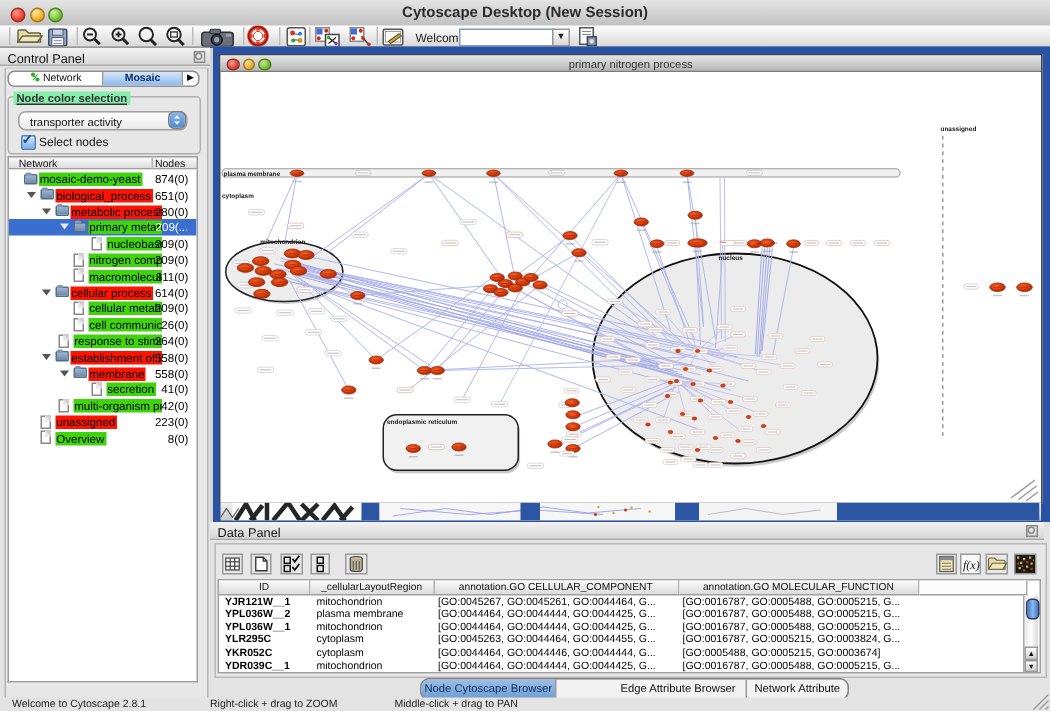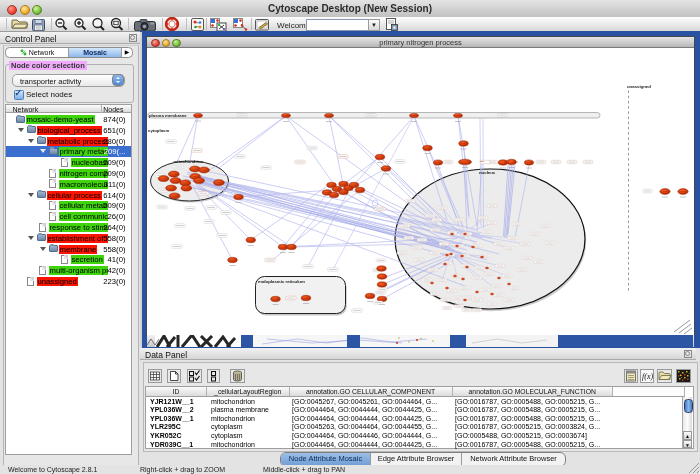--- a/index.html
+++ b/index.html
@@ -20,21 +20,21 @@
   #cphead{left:0;top:0;width:140px;height:12px;background:linear-gradient(#f2f2f2,#d8d8d8);border-bottom:1px solid #aaa;box-sizing:border-box;}
   #cphead span{position:absolute;left:5px;top:2px;font-size:8.5px;color:#111;}
   #cpborder{left:2.5px;top:13px;width:134px;height:446px;border:1px solid #b4b4b4;border-top:1px solid #cfcfcf;background:#e7e7e7;}
   
   #tabs{left:5px;top:15px;width:126px;height:9px;border:1px solid #8e8e8e;border-radius:4.5px;background:#fff;overflow:hidden;display:flex;}
   #tabnet{width:62px;height:9px;font-size:7px;color:#111;text-align:center;line-height:9px;}
   #tabmosaic{width:52px;height:9px;background:linear-gradient(#d4e6fa,#8db9ec);border-left:1px solid #9a9a9a;border-right:1px solid #9a9a9a;font-size:7px;font-weight:bold;color:#0c2f66;text-align:center;line-height:9px;}
   #tabarr{flex:1;font-size:6px;text-align:center;line-height:9px;color:#000;}
   
   #grpbox{left:4.5px;top:32px;width:127px;height:37px;border:1px solid #b0b0b0;border-radius:3px;}
-  #grplbl{left:9px;top:28.5px;font-size:7.5px;font-weight:bold;color:#333;background:#f0abfc;padding:0 2px;}
+  #grplbl{left:9px;top:28.5px;font-size:7.5px;font-weight:bold;color:#333;background:#86efac;padding:0 2px;text-decoration:underline;}
   #combo{left:12px;top:42px;width:111px;height:11px;background:linear-gradient(#fff,#e9e9e9);border:1px solid #9f9f9f;border-radius:5px;}
   #combo span{position:absolute;left:7px;top:1.5px;font-size:7.5px;color:#111;}
   #combobtn{left:111.5px;top:41.5px;width:12px;height:12px;background:linear-gradient(#8cb8ee,#4f8ad8);border:1px solid #7f7f7f;border-radius:4px;box-sizing:border-box;}
   #combobtn:before,#combobtn:after{content:"";position:absolute;left:3.5px;border-left:2.5px solid transparent;border-right:2.5px solid transparent;}
   #combobtn:before{top:2px;border-bottom:2.5px solid #fff;}
   #combobtn:after{bottom:2px;border-top:2.5px solid #fff;}
   #chk{left:13.5px;top:58px;width:8px;height:8px;background:linear-gradient(#cfe4fa,#7fb0e8);border:1px solid #4d7fb8;border-radius:1.5px;}
   #chk span{position:absolute;left:0px;top:-3px;color:#1a4a8a;font-size:9px;font-weight:bold;}
   #chklbl{left:26px;top:58px;font-size:8px;color:#111;}
   
@@ -72,21 +72,21 @@
   .dtr{position:absolute;height:8.6px;font-size:7px;line-height:8.6px;color:#000;white-space:nowrap;overflow:hidden;}
   .cid{font-weight:bold;}
   
   #vsb{position:absolute;right:1px;top:10px;width:9px;height:51px;background:linear-gradient(90deg,#e8e8e8,#fdfdfd,#d8d8d8);border-left:1px solid #aaa;}
   #vsbthumb{position:absolute;left:0.5px;top:2px;width:7px;height:12px;border-radius:3.5px;background:linear-gradient(90deg,#3e7cc4,#8ab8e8,#3e7cc4);border:0.5px solid #336;} 
   .sbtn{position:absolute;left:0;width:9px;height:8.5px;background:linear-gradient(#fcfcfc,#d0d0d0);border:1px solid #999;box-sizing:border-box;font-size:5px;text-align:center;line-height:8px;color:#111;}
   
   #btabs{left:280px;top:452px;width:284px;height:12.5px;display:flex;border:1px solid #7f7f7f;border-radius:6px;overflow:hidden;background:#f2f2f2;}
   #btabs div{font-size:7.5px;line-height:12px;text-align:center;color:#111;}
   #bt1{width:89px;background:linear-gradient(#9dbfe8,#6d9cd4);color:#0d2c55 !important;font-weight:normal;}
-  #bt2{width:90px;border-left:1px solid #9a9a9a;border-right:1px solid #9a9a9a;}
+  #bt2{width:90px;border-left:1px solid #9a9a9a;border-right:1px solid #9a9a9a;padding-left:36px;}
   #bt3{flex:1;}
   
   #statusbar{left:0;top:465px;width:700px;height:9px;background:#e3e3e3;font-size:7px;color:#222;}
   #statusbar span{position:absolute;top:1px;}
 </style>
 </head>
 <body>
 
 <div class="abs" id="titlebar">
   <div class="tl" style="left:7px;background:radial-gradient(circle at 35% 30%,#ff9a8a,#ee4434 60%,#b02015);border:0.5px solid #a03326;"></div>
@@ -312,20 +312,25 @@
       </div>
 <div class="trow green" style="top:152.2px;">
         <span class="file" style="left:33px"></span>
         <span class="lab" style="left:43px;max-width:57px">multi-organism pro</span>
         <span class="num" style="">42(0)</span>
       </div>
 <div class="trow red" style="top:163.0px;">
         <span class="file" style="left:21px"></span>
         <span class="lab" style="left:31px;max-width:69px">unassigned</span>
         <span class="num" style="">223(0)</span>
+      </div>
+<div class="trow green" style="top:173.8px;">
+        <span class="file" style="left:21px"></span>
+        <span class="lab" style="left:31px;max-width:69px">Overview</span>
+        <span class="num" style="">8(0)</span>
       </div>
 </div>
 </div>
 
 <div class="abs" id="desktop">
     <div class="abs" style="left:0;top:1px;width:2px;height:316px;background:#d4d4d4;"></div>
   <div class="abs" id="innerwin">
     <div class="abs" id="iwtitle">
       <div class="tl" style="left:4px;background:radial-gradient(circle at 35% 30%,#f7a79a,#e04636 60%,#a82417);border:0.5px solid #993226;"></div>
       <div class="tl" style="left:14.5px;background:radial-gradient(circle at 35% 30%,#fbe3a0,#eeaf34 60%,#bb7d12);border:0.5px solid #a8791d;"></div>
@@ -981,21 +986,21 @@
       <div class="dtr" style="left:309px;top:53.50000000000001px;width:156px">[GO:0016787, GO:0005488, GO:0005215, G...</div>
       <div id="vsb">
         <div id="vsbthumb"></div>
         <div class="sbtn" style="bottom:8.5px">▲</div>
         <div class="sbtn" style="bottom:0px">▼</div>
       </div>
     </div>
 </div>
 
 <div class="abs" id="btabs">
-  <div id="bt1">Node Attribute Mosaic</div>
+  <div id="bt1">Node Cytoscape Browser</div>
   <div id="bt2">Edge Attribute Browser</div>
   <div id="bt3">Network Attribute Browser</div>
 </div>
 
 <div class="abs" id="statusbar">
   <span style="left:8px">Welcome to Cytoscape 2.8.1</span>
   <span style="left:140px">Right-click + drag to ZOOM</span>
   <span style="left:263px">Middle-click + drag to PAN</span>
 </div>
 <svg class="abs" style="left:688px;top:462px" width="12" height="12">

